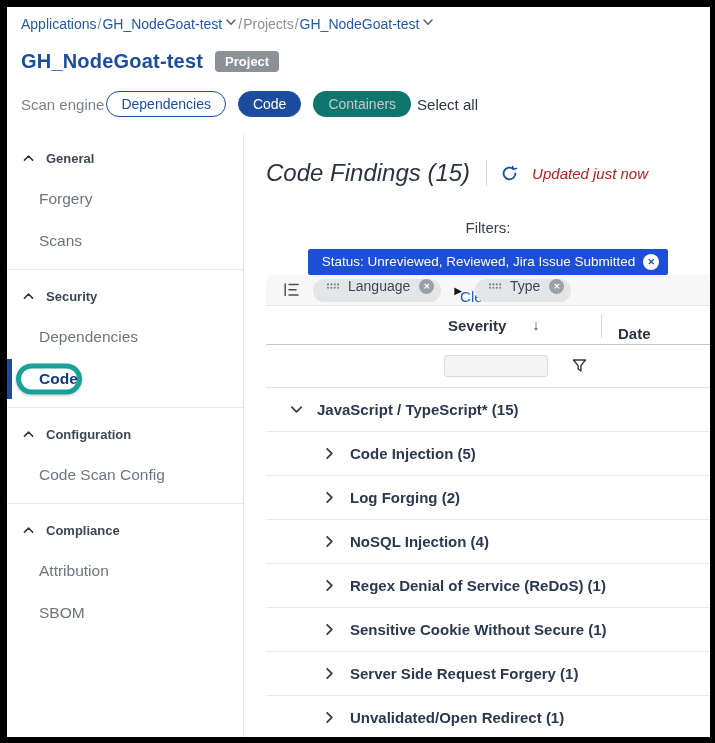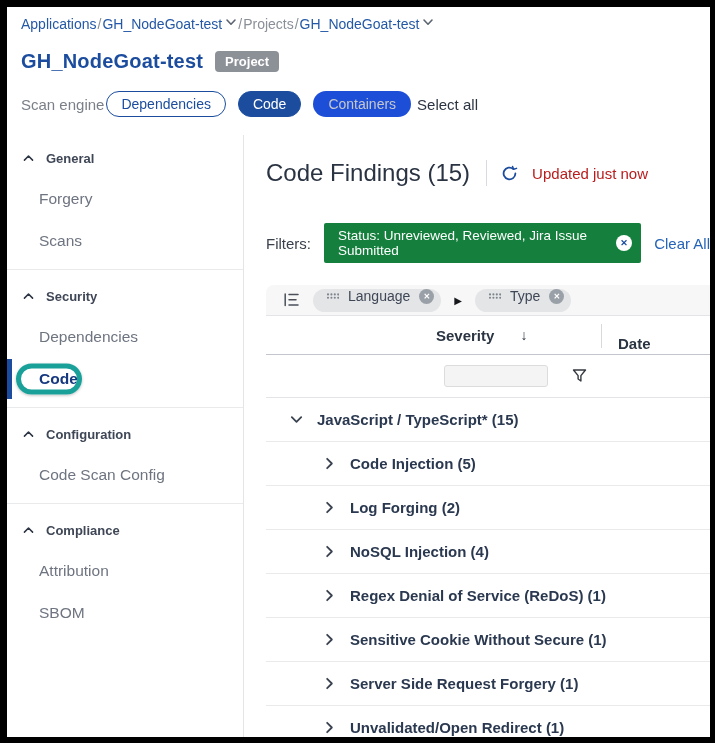--- a/index.html
+++ b/index.html
@@ -16,66 +16,66 @@
   .crumb-sep { color:#8a8f98; }
   .crumb-chevron { display:inline-flex; margin-left:2px; }
   .title-row { display:flex; align-items:center; gap:12px; margin-top:9px; height:28px; }
   .page-title { color:#1b4c9e; font-size:20px; font-weight:bold; letter-spacing:.2px; }
   .badge { background:#8c9097; color:#fff; font-size:13px; font-weight:bold; padding:3px 10px; border-radius:4px; }
   .scan-row { display:flex; align-items:center; margin-top:14px; height:30px; }
   .scan-label { color:#7a7f88; font-size:15px; margin-right:2px; }
   .pill { font-size:14px; border-radius:14px; padding:4px 14px; cursor:pointer; border:1.5px solid transparent; }
   .pill.outlined { border-color:#1b4c9e; color:#1b4c9e; background:#fff; }
   .pill.selected { background:#1b4c9e; color:#fff; border-color:#1b4c9e; }
-  .pill.disabled { background:#1d4ed8; color:#c6c8cb; }
+  .pill.disabled { background:#0f766e; color:#c6c8cb; }
   .select-all { color:#2b3442; font-size:15px; margin-left:6px; cursor:pointer; }
 
   
   .body { flex:1; display:flex; margin-top:16px; min-height:0; }
   .sidebar { width:237px; flex:none; border-right:1px solid #e3e5e8; padding-top:4px; }
   .side-header { display:flex; align-items:center; gap:11px; padding:12px 0 12px 15px;
                  color:#3f4756; font-weight:bold; font-size:13px; cursor:pointer;text-align:right; }
   .side-item { position:relative; padding:12px 0 12px 32px; color:#6e7480; font-size:15.5px; cursor:pointer; }
   .side-item.active { color:#16387f; font-weight:bold; }
   .active-bar { position:absolute; left:0; top:1px; bottom:1px; width:5px; background:#1b4c9e; }
   .annotation-ring { position:absolute; left:9px; top:50%; transform:translateY(-50%);
                      width:66px; height:31px; border:5px solid #18a099; border-radius:19px;
                      box-shadow:0 1px 3px rgba(0,0,0,.25); pointer-events:none; }
   .side-divider { border-bottom:1px solid #e8eaec; margin:7px 0; }
 
   .main { flex:1; padding:22px 0 0 22px; min-width:0; }
-  .findings-header { display:flex; align-items:center; gap:13px; height:32px; }
+  .findings-header { display:flex; align-items:center; gap:13px; height:32px;font-style:italic; }
   .findings-title { font-size:24px; color:#2a3342; }
   .vdiv { width:1px; height:26px; background:#d7dade; margin-left:3px; }
   .refresh-btn { background:none; border:none; cursor:pointer; display:flex; align-items:center; padding:0; }
   .updated { font-size:15px; color:#b91c1c; }
 
-  .filters-row { display:flex; align-items:center; gap:13px; margin-top:40px; height:28px; }
+  .filters-row { display:flex; align-items:center; gap:13px; margin-top:30px; height:28px;flex-direction:column; }
   .filters-label { font-size:15px; color:#3a414d; }
-  .status-chip { background:#15803d; color:#fff; border-radius:2px; padding:5px 9px 5px 14px;
-                 font-size:13.5px; display:flex; align-items:center; gap:8px; cursor:pointer; }
+  .status-chip { background:#1d4ed8; color:#fff; border-radius:2px; padding:5px 9px 5px 14px;
+                 font-size:13.5px; display:flex; align-items:flex-start; gap:8px; cursor:pointer; }
   .chip-x-blue { width:16px; height:16px; border-radius:50%; background:#fff; color:#1b4c9e;
                  display:inline-flex; align-items:center; justify-content:center;
                  font-size:9px; font-weight:bold; cursor:pointer; flex:none; }
   .clear-all { color:#2563b8; font-size:15px; cursor:pointer; white-space:nowrap; }
 
   
   .tbl { margin-top:28px; width:520px; }
   .tbl-toolbar { background:#f7f7f8; border-radius:8px 8px 0 0; height:30px;
                  display:flex; align-items:center; gap:13px; padding-left:17px; }
   .chips { display:flex; align-items:center; gap:13px; }
   .group-chip { background:#e4e5e7; border-radius:12px; height:23px; display:flex; align-items:center;
                 gap:9px; padding:0 7px 8px 13px; font-size:14px; color:#3f4756; cursor:pointer; }
   .chip-x-grey { width:15px; height:15px; border-radius:50%; background:#9aa0a7; color:#fff;
                  display:inline-flex; align-items:center; justify-content:center;
                  font-size:8px; font-weight:bold; cursor:pointer; flex:none; }
   .chip-sep { font-size:10px; color:#16181b; }
 
   .tbl-header { position:relative; height:40px; border-top:1px solid #e2e4e7; border-bottom:1px solid #c3c7cd; }
-  .col-sev { position:absolute; left:170px; top:0; height:100%; display:flex; align-items:center; gap:26px;
+  .col-sev { position:absolute; left:182px; top:0; height:100%; display:flex; align-items:center; gap:26px;
              font-size:15px; font-weight:bold; color:#2b3442; cursor:pointer; }
   .sort-arrow { font-size:14px; font-weight:normal; color:#2b3442; }
   .col-div { position:absolute; left:335px; top:8px; width:1px; height:24px; background:#d6d9dd; }
   .col-date { position:absolute; left:352px; top:8px; height:100%; display:flex; align-items:center;
               font-size:15px; font-weight:bold; color:#2b3442; cursor:pointer; }
   .tbl-filter-row { position:relative; height:43px; border-bottom:1px solid #e2e4e7; background:#fff; }
   .sev-filter { position:absolute; left:178px; top:10px; width:104px; height:22px;
                 background:#f4f4f5; border:1px solid #dcdcde; border-radius:3px; }
   .funnel { position:absolute; left:305px; top:13px; cursor:pointer; display:inline-flex; }
 

